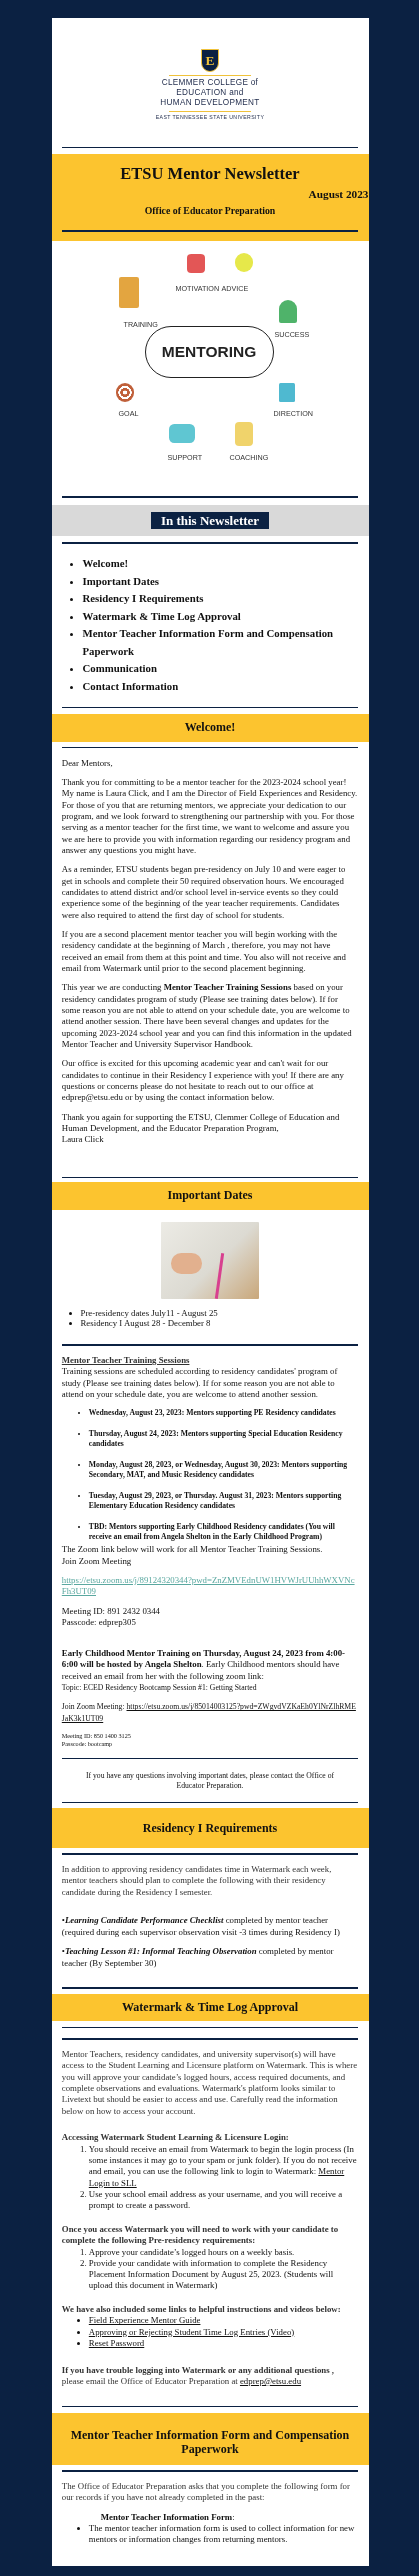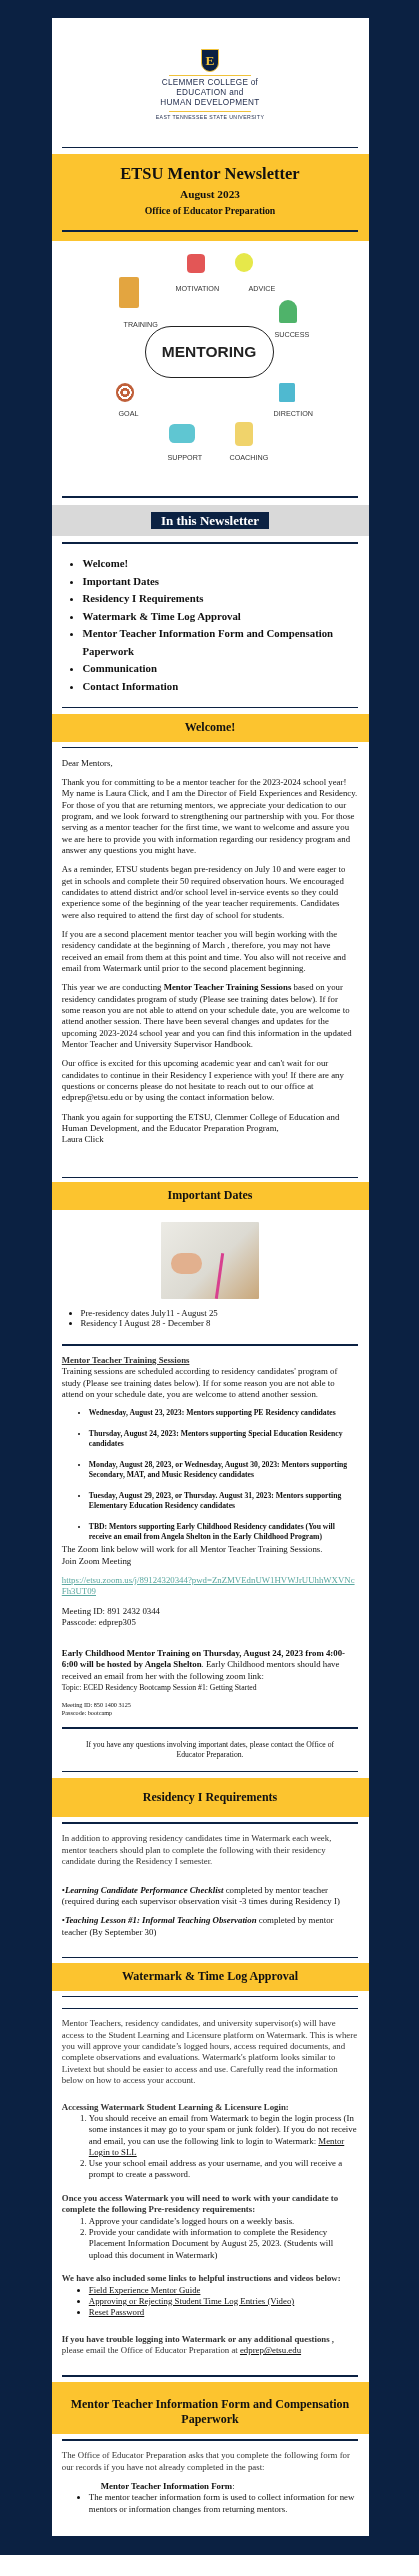--- a/index.html
+++ b/index.html
@@ -8,21 +8,21 @@
   .card { width: 317px; margin: 0 auto; background: #ffffff; }
   .rule { height: 1.5px; background: #0b2142; margin: 0 10.3px; }
   .logo-block { height: 129px; display: flex; flex-direction: column; align-items: center; justify-content: center; padding-top: 5.2px; }
   .shield { width: 18.5px; height: 23px; background: #0b2142; border: 1px solid #f0c23a; border-radius: 0 0 9.3px 9.3px; color: #f0c23a; font-weight: bold; font-size: 13.4px; display: flex; align-items: center; justify-content: center; font-family: "Liberation Serif", serif; }
   .logo-line { width: 82px; height: 1px; background: #f0c23a; margin: 2.1px 0; }
   .logo-text { font-family: "Liberation Sans", sans-serif; color: #1e2a4a; text-align: center; font-size: 8.2px; line-height: 10.3px; letter-spacing: 0.3px; }
   .logo-sub { font-family: "Liberation Sans", sans-serif; color: #1e2a4a; font-size: 5.2px; letter-spacing: 0.4px; }
   .yellow-band { background: #fcc42f; text-align: center; }
   .title-band { padding: 10.3px 0 9.3px; }
   .title-band h1 { font-size: 16.5px; font-weight: bold; color: #111; }
-  .title-band h2 { font-size: 11.3px; font-weight: bold; margin-top: 3.1px; color: #111; }
+  .title-band h2 { font-size: 11.3px; font-weight: bold; margin-top: 3.1px; color: #111; text-align: right; }
   .title-band h3 { font-size: 9.8px; font-weight: bold; margin-top: 5.2px; color: #111; }
   .mentor-graphic { height: 247px; position: relative; margin: 3.1px 0 5.2px; }
   .mg-cloud { position: absolute; left: 93px; top: 82px; width: 129px; height: 52px; border: 1.5px solid #222; border-radius: 31px; display: flex; align-items: center; justify-content: center; font-family: "Liberation Sans", sans-serif; font-weight: bold; font-size: 15.5px; color: #222; }
   .mg-label { position: absolute; font-family: "Liberation Sans", sans-serif; font-size: 7.2px; color: #333; }
   .mg-icon { position: absolute; width: 18.5px; height: 18.5px; border-radius: 50%; }
   .section-head { padding: 6.2px 0; text-align: center; font-size: 12px; font-weight: bold; color: #111; }
   .gray-band { background: #d9d9d9; padding: 7.7px 0; text-align: center; }
   .gray-band span { background: #0b2142; color: #fff; font-size: 13px; font-weight: bold; padding: 1px 10px; }
   .toc { list-style: disc; padding: 11.3px 10.3px 11.3px 31px; font-size: 10.8px; font-weight: bold; line-height: 17.5px; }
   p.body { font-size: 8.8px; line-height: 11.3px; margin: 0 0 8.2px; }
@@ -64,21 +64,21 @@
     <h3>Office of Educator Preparation</h3>
     <div style="height:1.5px;background:#0b2142;margin:14.4px 10.3px 0;"></div>
   </div>
 
   <div class="mentor-graphic">
     <div class="mg-icon" style="left:67px;top:33px;width:20.6px;height:31px;border-radius:2.1px;background:#e3a540;"></div>
     <div class="mg-label" style="left:72px;top:76px;">TRAINING</div>
     <div class="mg-icon" style="left:135px;top:10.3px;background:#e35656;border-radius:4.1px;"></div>
     <div class="mg-label" style="left:124px;top:40px;">MOTIVATION</div>
     <div class="mg-icon" style="left:183px;top:9.3px;background:#e6e84a;"></div>
-    <div class="mg-label" style="left:197px;top:40px;">ADVICE</div>
+    <div class="mg-label" style="left:170px;top:40px;">ADVICE</div>
     <div class="mg-icon" style="left:227px;top:56px;background:#4fb36a;border-radius:9.3px 9.3px 2.1px 2.1px;height:23px;"></div>
     <div class="mg-label" style="left:223px;top:86px;">SUCCESS</div>
     <div class="mg-cloud">MENTORING</div>
     <div class="mg-icon" style="left:64px;top:139px;background:radial-gradient(circle,#fff 15%,#c0603a 16%,#c0603a 35%,#fff 36%,#fff 50%,#c0603a 51%);"></div>
     <div class="mg-label" style="left:67px;top:165px;">GOAL</div>
     <div class="mg-icon" style="left:227px;top:139px;background:#4fb9d0;border-radius:1.5px;width:16.5px;"></div>
     <div class="mg-label" style="left:222px;top:165px;">DIRECTION</div>
     <div class="mg-icon" style="left:117px;top:180px;background:#5fc6d2;border-radius:5.2px;width:26px;"></div>
     <div class="mg-label" style="left:116px;top:209px;">SUPPORT</div>
     <div class="mg-icon" style="left:183px;top:178px;background:#f0d36b;border-radius:4.1px;height:24px;"></div>
@@ -135,20 +135,21 @@
       <li>Tuesday, August 29, 2023, or Thursday. August 31, 2023: Mentors supporting Elementary Education Residency candidates</li>
       <li style="margin-bottom:2px;">TBD: Mentors supporting Early Childhood Residency candidates (You will receive an email from Angela Shelton in the Early Childhood Program)</li>
     </ul>
     <p class="body" style="margin:0;">The Zoom link below will work for all Mentor Teacher Training Sessions.</p>
     <p class="body">Join Zoom Meeting</p>
     <p class="body" style="word-break:break-all;"><a class="teal" href="#">https://etsu.zoom.us/j/89124320344?pwd=ZnZMVEdnUW1HVWJrUUhhWXVNcFh3UT09</a></p>
     <p class="body" style="margin:0;">Meeting ID: 891 2432 0344</p>
     <p class="body" style="margin-bottom:19.6px;">Passcode: edprep305</p>
     <p class="body" style="margin:0;"><b>Early Childhood Mentor Training on Thursday, August 24, 2023 from 4:00-6:00 will be hosted by Angela Shelton</b><span>. Early Childhood mentors should have received an email from her with the following zoom link:</span></p>
     <p class="body" style="font-size:7.7px;">Topic: ECED Residency Bootcamp Session #1: Getting Started</p>
+    <p class="body" style="font-size:7.7px;word-break:break-all;"><span>Join Zoom Meeting: </span><a class="link" href="#">https://etsu.zoom.us/j/85014003125?pwd=ZWgvdVZKaEh0YlNrZlhRMEJaK3k1UT09</a></p>
     <p class="small">Meeting ID: 850 1400 3125</p>
     <p class="small">Passcode: bootcamp</p>
   </div>
   <div class="rule"></div>
   <p class="center" style="font-size:7.7px;line-height:9.8px;padding:11.3px 20.6px 11.3px;">If you have any questions involving important dates, please contact the Office of Educator Preparation.</p>
   <div class="rule"></div>
 
   <div class="yellow-band section-head" style="padding:12.4px 0;margin-top:5.2px;">Residency I Requirements</div>
   <div class="rule" style="margin-top:5.2px;"></div>
   <div class="body-wrap">

